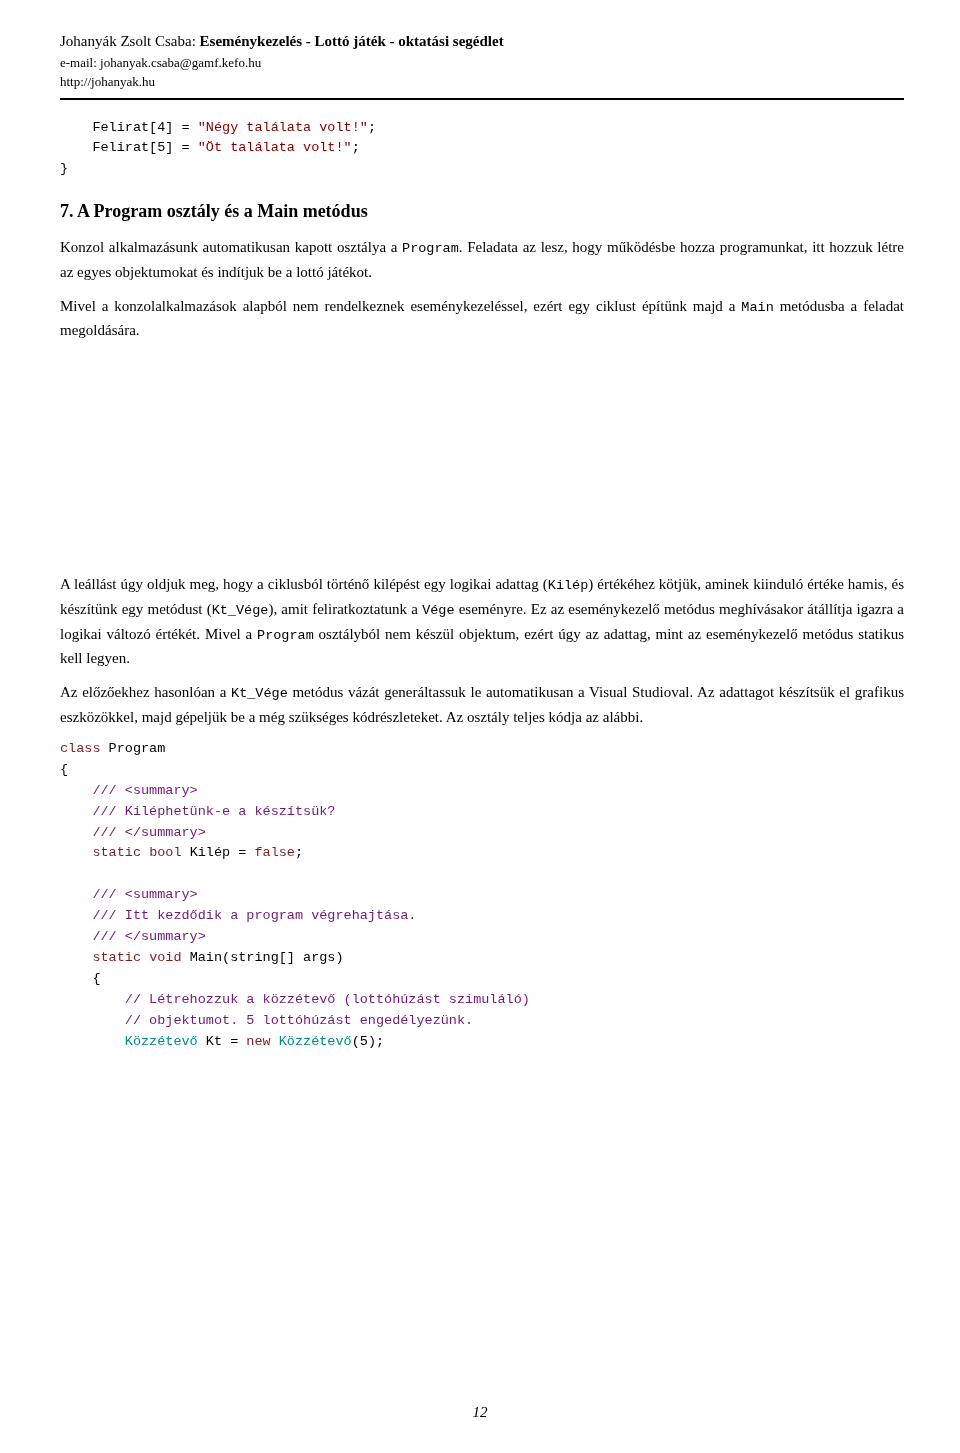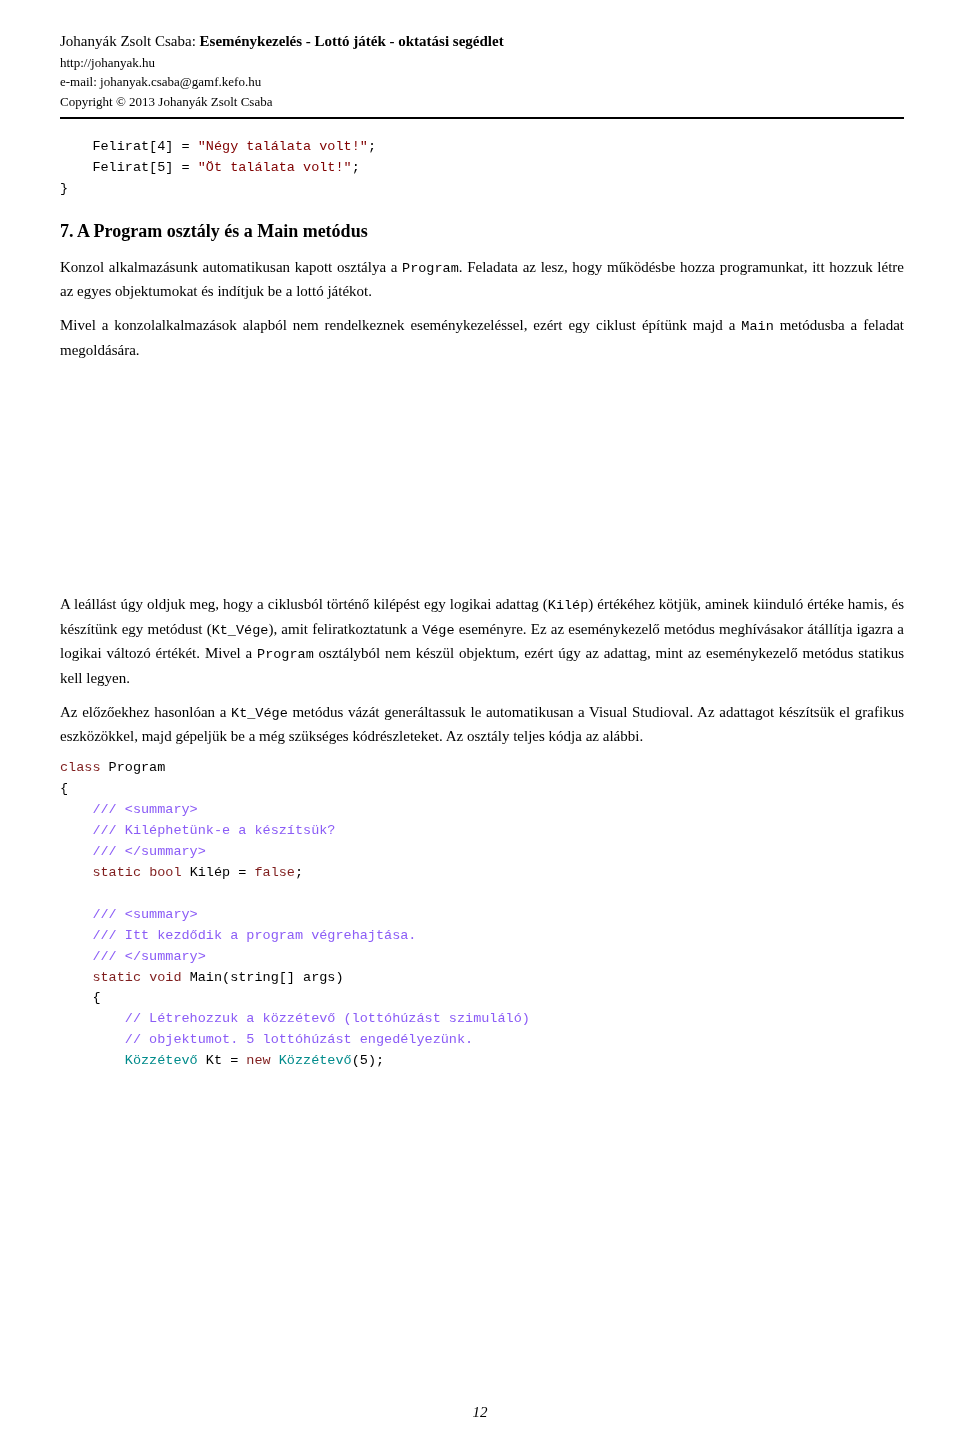--- a/index.html
+++ b/index.html
@@ -56,21 +56,21 @@
     .code-line {
       display: block;
       white-space: pre;
     }
 
     .code-blue {
       color: #7f1d1d;
     }
 
     .code-green {
-      color: #8b5cf6;
+      color: #701a75;
     }
 
     .code-teal {
       color: #008B8B;
     }
 
     .code-black {
       color: #000;
     }
 
@@ -111,26 +111,25 @@
 </head>
 <body>
 
 <div class="page">
 
   <div class="header">
     <div class="header-title">
       <span>Johanyák Zsolt Csaba</span>:
       <strong>Eseménykezelés - Lottó játék - oktatási segédlet</strong>
     </div>
-    <div class="header-meta">http://johanyak.hu</div>
     <div class="header-meta">
       <span>e-mail:</span>
       <span>johanyak.csaba@gamf.kefo.hu</span>
     </div>
-    <div class="header-meta">Copyright © 2013 Johanyák Zsolt Csaba</div>
+    <div class="header-meta">http://johanyak.hu</div>
   </div>
 
   <div class="code-block">
     <span class="code-line code-black">    Felirat[4] = <span style="color:#800000;">"Négy találata volt!"</span>;</span>
     <span class="code-line code-black">    Felirat[5] = <span style="color:#800000;">"Öt találata volt!"</span>;</span>
     <span class="code-line code-black">}</span>
   </div>
 
   <h2 class="section-heading">7. A Program osztály és a Main metódus</h2>
 

